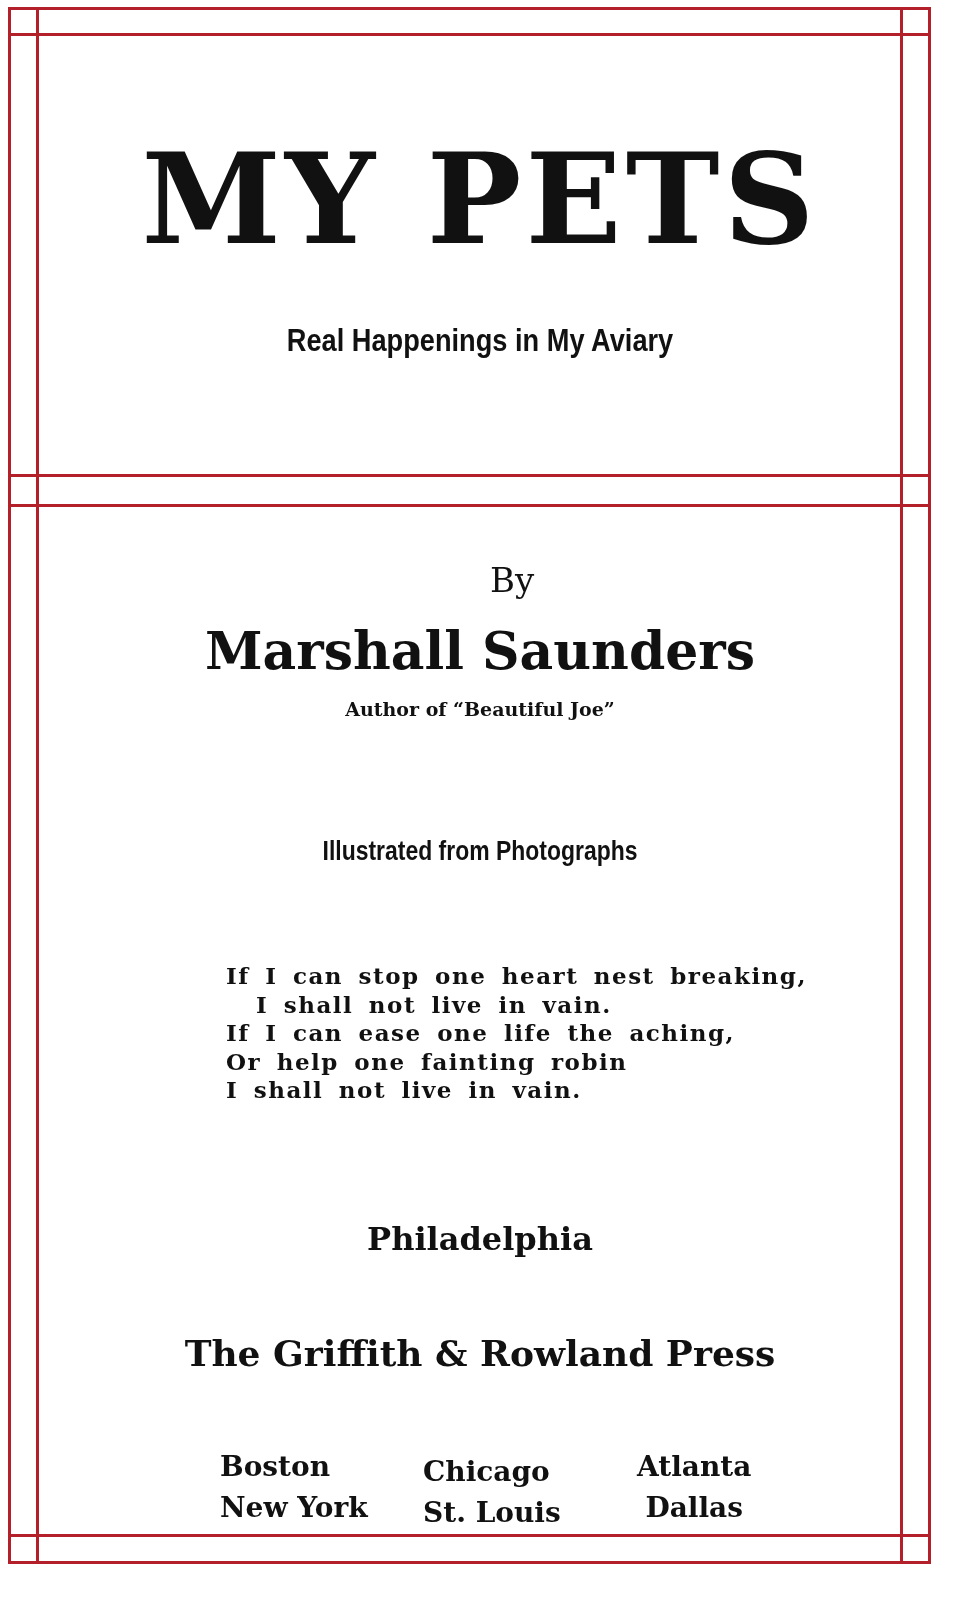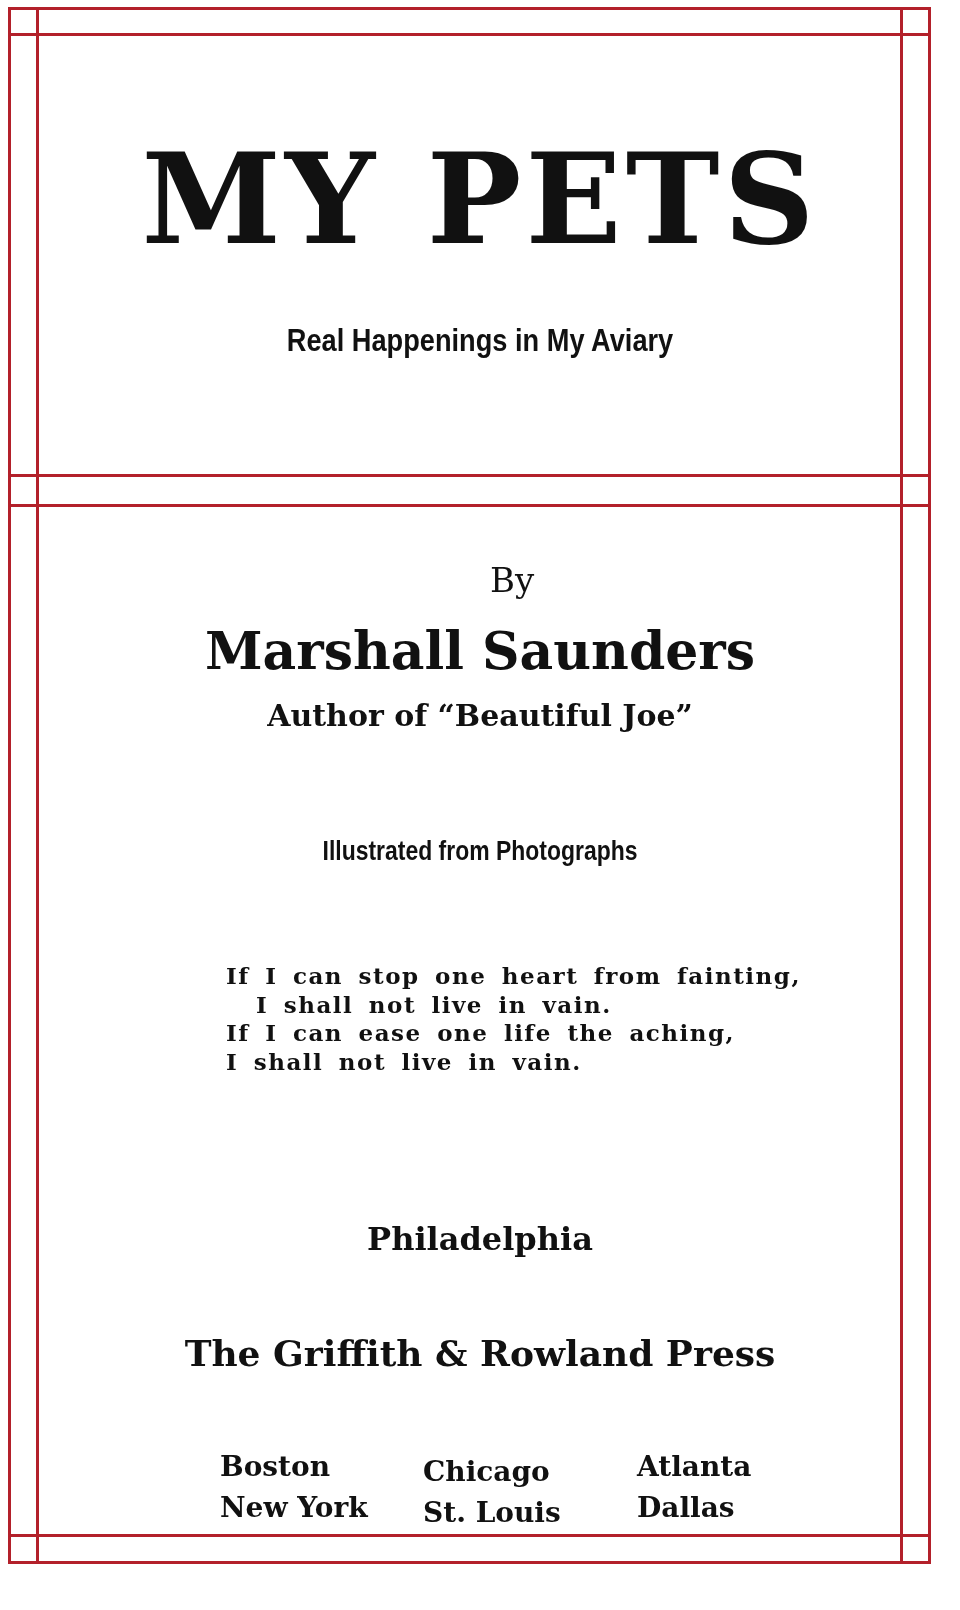--- a/index.html
+++ b/index.html
@@ -5,21 +5,21 @@
   html,body{margin:0;padding:0;background:#fff;}
   body{width:960px;height:1610px;position:relative;overflow:hidden;font-family:"DejaVu Serif","Liberation Serif",serif;color:#111;}
   .line{position:absolute;background:#b3202a;}
   .h{height:3px;}
   .v{width:3px;}
   .c{position:absolute;left:0;width:960px;text-align:center;}
   #title{top:125px;font-size:126px;font-weight:bold;letter-spacing:4px;font-family:"DejaVu Serif",serif;}
   #subtitle{top:322px;font-size:32px;font-weight:bold;font-family:"Liberation Sans",sans-serif;transform:scaleX(0.85);}
   #by{top:560px;font-size:34px;font-weight:normal;padding-left:32px;}
   #author{top:620px;font-size:52px;font-weight:bold;}
-  #author-note{top:698px;font-size:30px;font-weight:bold;}
+  #author-note{top:698px;font-size:19px;font-weight:bold;}
   #illustrated{top:836px;font-size:27px;font-weight:bold;font-family:"Liberation Sans",sans-serif;transform:scaleX(0.85);}
   #poem{position:absolute;left:226px;top:962px;font-size:23px;line-height:28.5px;font-weight:bold;letter-spacing:1.5px;word-spacing:6px;}
   #poem .ind{padding-left:30px;}
   #city{top:1220px;font-size:32px;font-weight:bold;}
   #publisher{top:1332px;font-size:36px;font-weight:bold;}
   .cities{position:absolute;font-size:28px;font-weight:bold;line-height:41px;margin-top:48px;}
 </style>
 </head>
 <body>
 
@@ -37,33 +37,34 @@
 <div id="title" class="c">MY PETS</div>
 <div id="subtitle" class="c">Real Happenings in My Aviary</div>
 
 <div id="by" class="c">By</div>
 <div id="author" class="c">Marshall Saunders</div>
 <div id="author-note" class="c">Author of “Beautiful Joe”</div>
 
 <div id="illustrated" class="c">Illustrated from Photographs</div>
 
 <div id="poem">
-  <div>If I can stop one heart from fainting,</div>
+  <div>If I can stop one heart nest breaking,</div>
   <div class="ind">I shall not live in vain.</div>
   <div>If I can ease one life the aching,</div>
+  <div>Or help one fainting robin</div>
   <div>I shall not live in vain.</div>
 </div>
 
 <div id="city" class="c">Philadelphia</div>
 <div id="publisher" class="c">The Griffith &amp; Rowland Press</div>
 
 <div class="cities" style="left:220px;top:1398px;">
   <div>Boston</div>
   <div>New York</div>
 </div>
 <div class="cities" style="left:423px;top:1403px;">
   <div>Chicago</div>
   <div>St. Louis</div>
 </div>
-<div class="cities" style="left:637px;top:1398px;">
+<div class="cities" style="left:637px;top:1398px;text-align:center;">
   <div>Atlanta</div>
   <div>Dallas</div>
 </div>
 
 </body></html>

